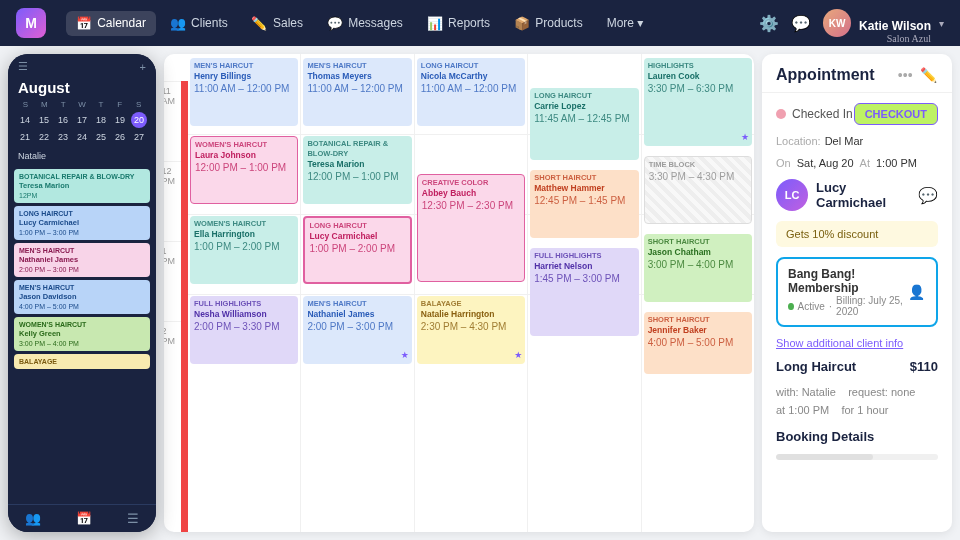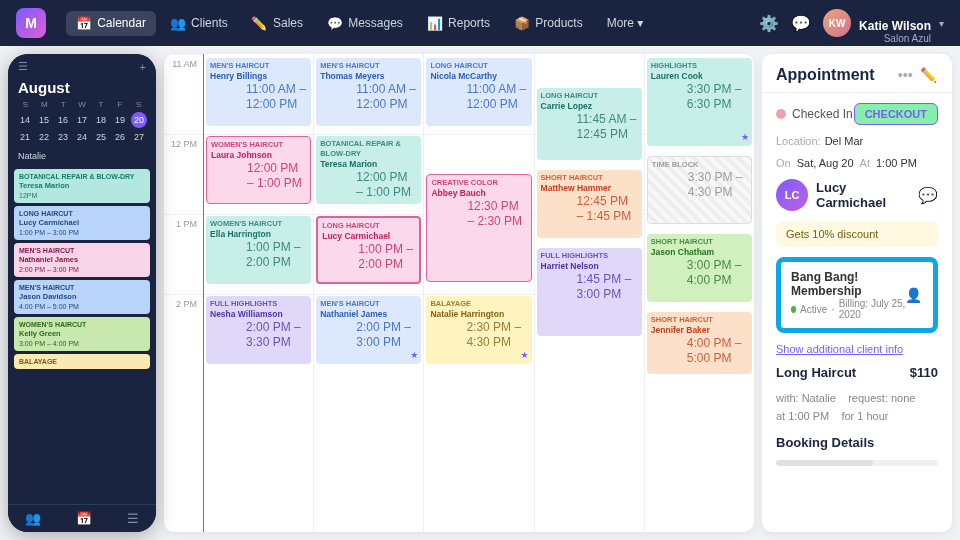--- a/index.html
+++ b/index.html
@@ -92,21 +92,21 @@
       background: linear-gradient(135deg, #e8a87c, #d4708a);
       display: flex;
       align-items: center;
       justify-content: center;
       color: white;
       font-size: 10px;
       font-weight: bold;
     }
     .nav-user-info { text-align: right; margin-top: 16px; }
     .nav-user-name { font-size: 12px; font-weight: 600; }
-    .nav-user-sub { font-size: 10px; color: #aab; }
+    .nav-user-sub { font-size: 10px; color: #aab; font-family: Liberation Serif, serif; }
 
     
     .main-content {
       display: flex;
       flex: 1;
       overflow: hidden;
     }
 
     
     .phone-mockup {
@@ -226,24 +226,25 @@
       display: flex;
       flex-direction: column;
       box-shadow: 0 2px 8px rgba(0,0,0,0.08);
     }
     .calendar-columns {
       display: flex;
       flex: 1;
       overflow: hidden;
     }
     .time-column {
-      width: 40px;
-      flex-shrink: 0;
-      border-right: 1px solid #ef4444;
+      width: 24px;
+      flex-shrink: 0;
+      border-right: 7px solid #ef4444;
       padding-top: 0;
+      margin-top: 27px;
     }
     .time-slot {
       height: 80px;
       display: flex;
       align-items: flex-start;
       justify-content: flex-end;
       padding-right: 6px;
       padding-top: 4px;
       font-size: 9px;
       color: #999;
@@ -272,21 +273,21 @@
       left: 2px; right: 2px;
       border-radius: 4px;
       padding: 3px 4px;
       overflow: hidden;
       font-size: 8px;
       line-height: 1.3;
       cursor: pointer;
     }
     .appt-block .appt-type { font-weight: 600; font-size: 7.5px; text-transform: uppercase; opacity: 0.8; }
     .appt-block .appt-name { font-weight: 700; font-size: 8.5px; }
-    .appt-block .appt-time { font-size: 12px; opacity: 0.8; margin-left: 36px; }
+    .appt-block .appt-time { font-size: 10px; opacity: 0.8; }
 
     .appt-blue { background: #dce8fb; color: #2a5cb8; }
     .appt-pink { background: #fbd8ea; color: #c02060; border: 1.5px solid #e060a0; }
     .appt-teal { background: #c8eee8; color: #1a7068; }
     .appt-purple { background: #e0d8f8; color: #5030a8; }
     .appt-yellow { background: #fdf4c0; color: #8a6010; }
     .appt-green { background: #d0f0c0; color: #2a7020; }
     .appt-salmon { background: #fde0c8; color: #c04020; }
     .appt-gray { background: repeating-linear-gradient(45deg, #f8f8f8, #f8f8f8 4px, #eeeeee 4px, #eeeeee 8px); color: #888; border: 1px solid #ddd; }
 
@@ -352,21 +353,21 @@
       color: #555;
     }
     .status-dot {
       width: 10px; height: 10px;
       border-radius: 50%;
       background: #f0a0b0;
     }
     .checkout-btn {
       border: 1.5px solid #7c5cfc;
       color: #7c5cfc;
-      background: #86efac;
+      background: #bef264;
       border-radius: 6px;
       padding: 4px 10px;
       font-size: 11px;
       font-weight: 600;
       cursor: pointer;
     }
     .appt-info-row {
       font-size: 11px;
       color: #555;
       display: flex;
@@ -414,21 +415,21 @@
     }
     .discount-box {
       background: #fef9e0;
       border-radius: 6px;
       padding: 7px 10px;
       font-size: 11px;
       color: #7a6010;
       font-weight: 500;
     }
     .membership-row {
-      border: 5px solid #0ea5e9;
+      border: 2px solid #0ea5e9;
       border-radius: 8px;
       padding: 8px 10px;
       display: flex;
       align-items: center;
       justify-content: space-between;
     }
     .membership-info {}
     .membership-name { font-size: 12px; font-weight: 600; color: #333; }
     .membership-sub { font-size: 10px; color: #888; display: flex; align-items: center; gap: 4px; }
     .membership-dot { width: 7px; height: 7px; border-radius: 50%; background: #4caf50; }

